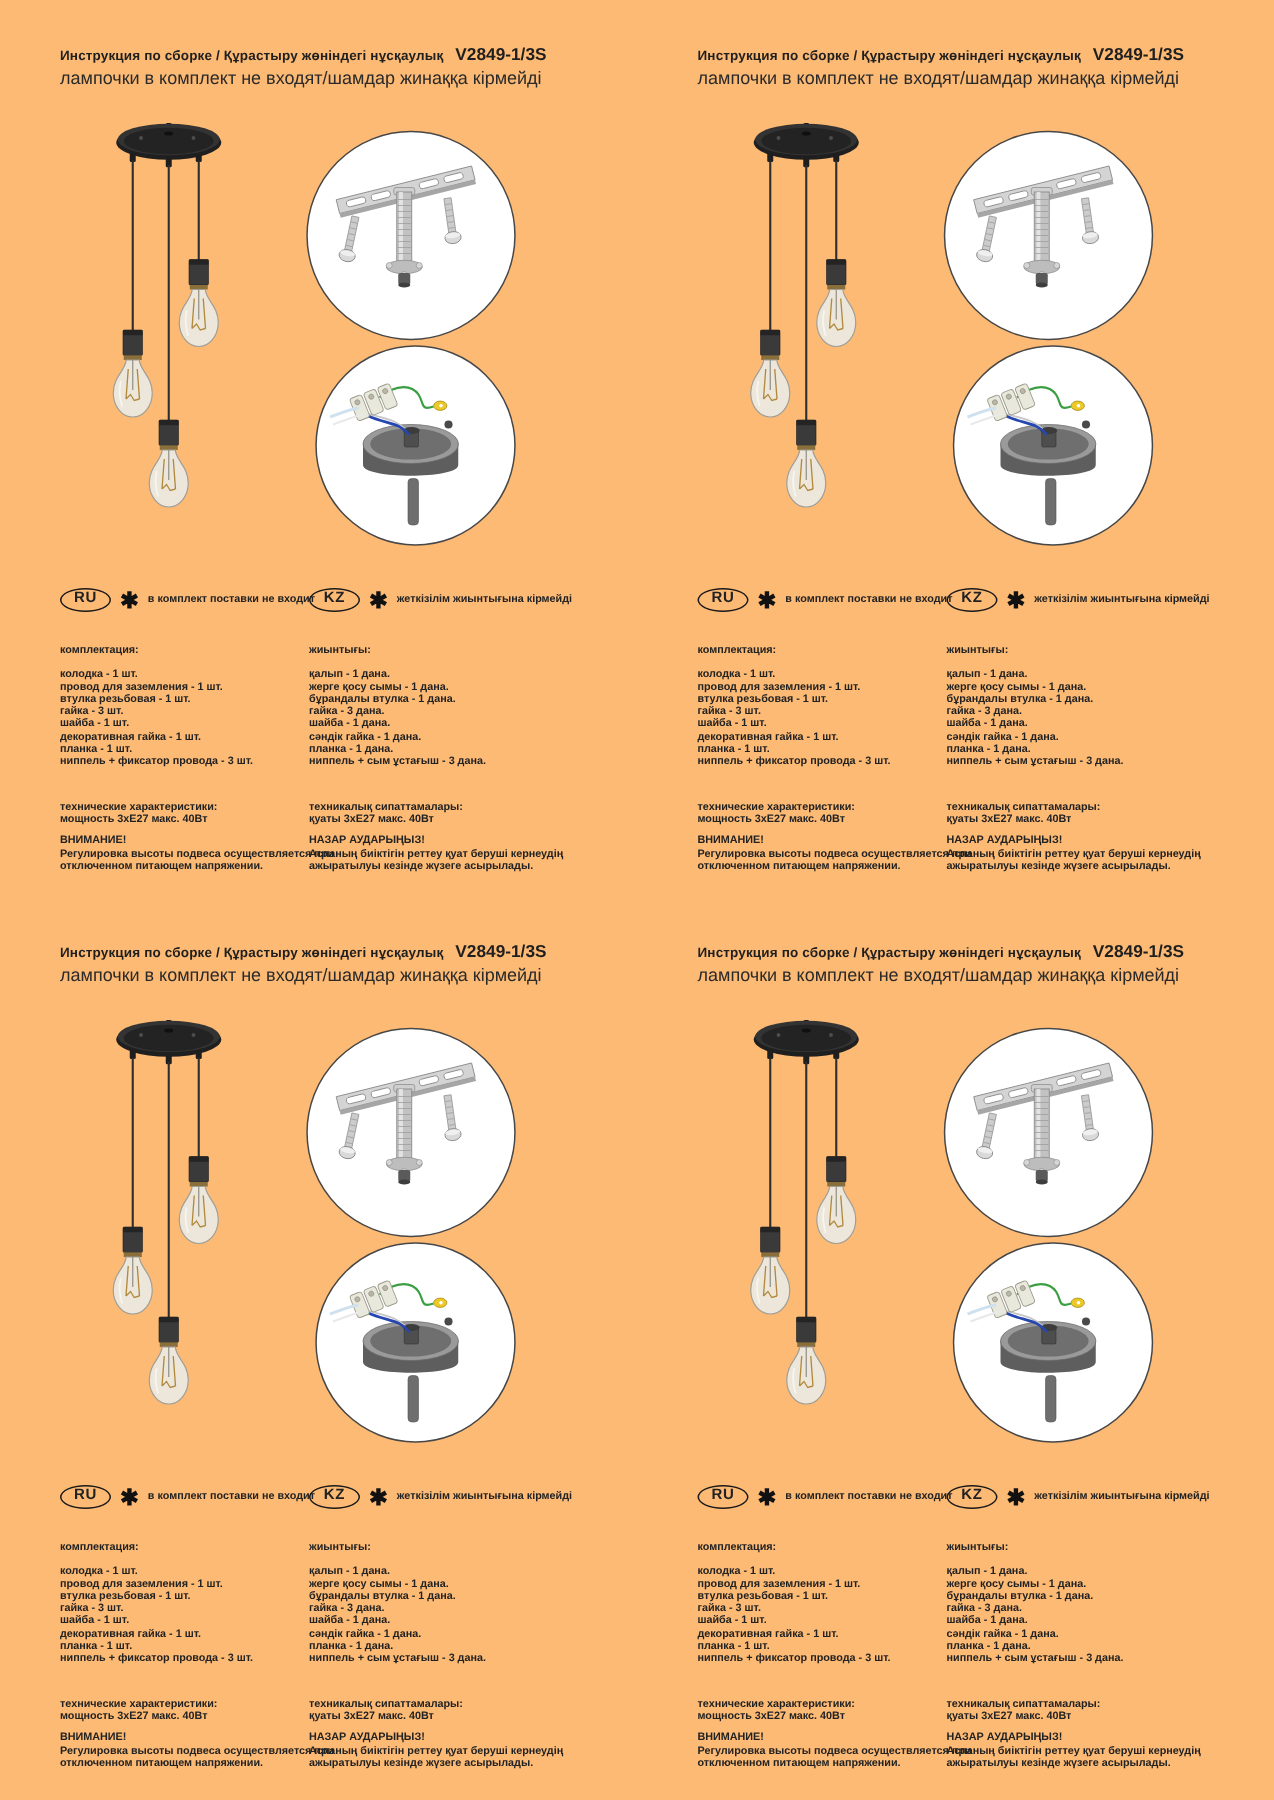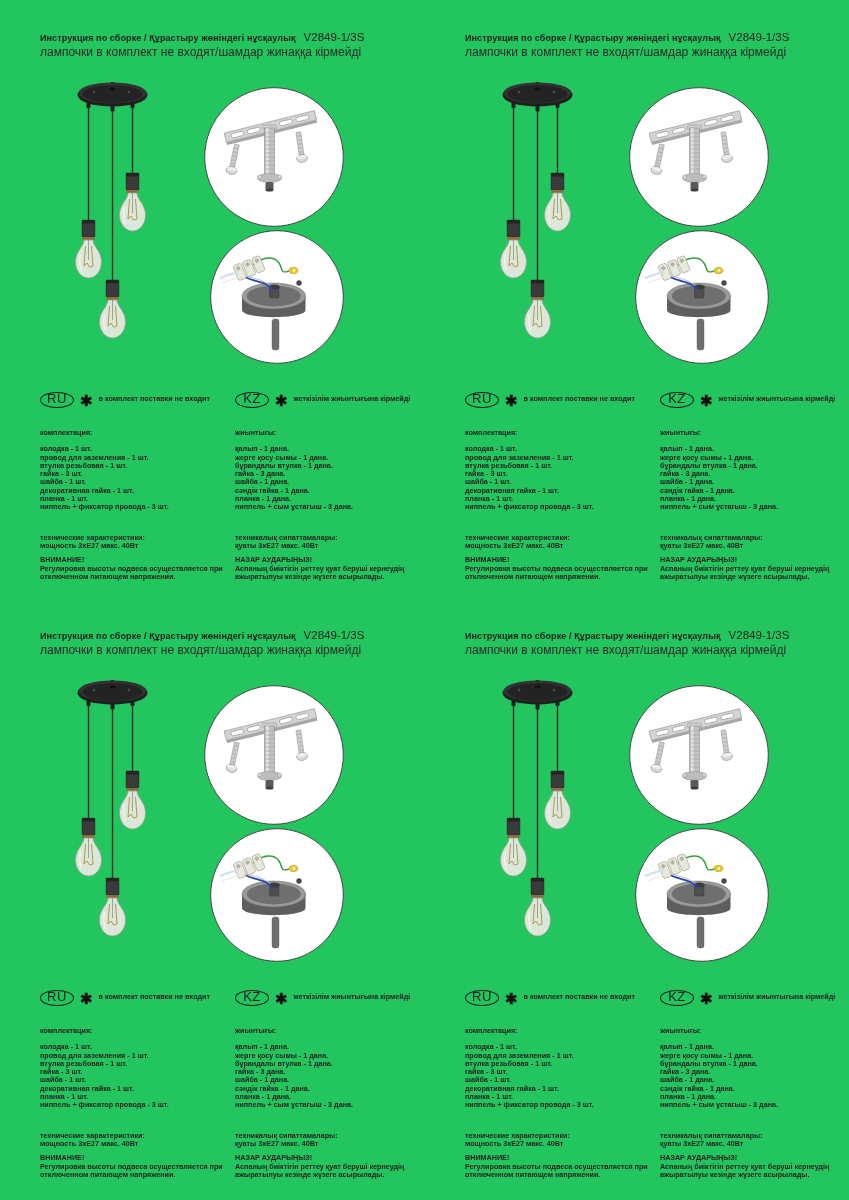--- a/index.html
+++ b/index.html
@@ -1,32 +1,32 @@
 <!DOCTYPE html>
 <html><head>
 <meta charset="utf-8">
 <style>
   html,body{margin:0;padding:0;background:#ffffff;}
-  #sheet{position:relative;width:849px;height:1200px;background:#22c55e;overflow:hidden;
+  #sheet{position:relative;width:849px;height:1200px;background:#fdba74;overflow:hidden;
          font-family:"Liberation Sans",sans-serif;color:#1f1f1f;}
   .panel{position:absolute;width:400px;height:565px;}
   .title-row{position:absolute;left:10px;top:1px;display:flex;align-items:baseline;gap:8px;white-space:nowrap;}
   .p-title{font-size:9px;font-weight:bold;letter-spacing:.1px;}
-  .p-model{font-size:11.5px;font-weight:normal;text-align:center;}
+  .p-model{font-size:11.5px;font-weight:bold;text-align:center;}
   .p-subtitle{position:absolute;left:10px;top:15px;font-size:12px;font-weight:normal;color:#2a2a2a;white-space:nowrap;}
   .lamp-fig{position:absolute;left:40px;top:50px;}
   .detail1-fig{position:absolute;left:173px;top:56px;}
   .detail2-fig{position:absolute;left:179px;top:199px;}
   .col{position:absolute;top:360px;width:182px;font-size:7.2px;font-weight:bold;line-height:8.3px;color:#222;}
   .col.ru{left:10px;}
-  .col.kz{left:205px;}
+  .col.kz{left:176px;}
   .badge-row{display:flex;align-items:center;gap:6px;height:19px;}
   .badge{display:inline-flex;align-items:center;justify-content:center;
          min-width:22px;height:12px;padding:1px 5px;border:1.6px solid #1a1a1a;
-         border-radius:50%;font-size:13px;font-weight:normal;letter-spacing:.5px;}
+         border-radius:50%;font-size:10px;font-weight:bold;letter-spacing:.5px;}
   .ast{font-size:15px;line-height:10px;color:#111;transform:translateY(1px);}
   .note{font-size:7.2px;font-weight:bold;text-align:right;}
   .list-title{margin-top:20px;}
   .list{margin-top:8px;}
   .tech-block{margin-top:22px;}
   .warn-block{margin-top:6px;}
   .warn-text{width:200px;}
   .kz .warn-text{width:204px;}
 </style>
 </head>

